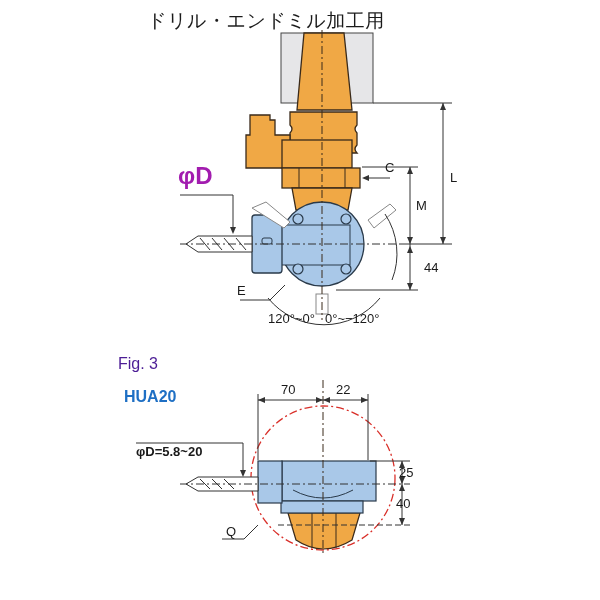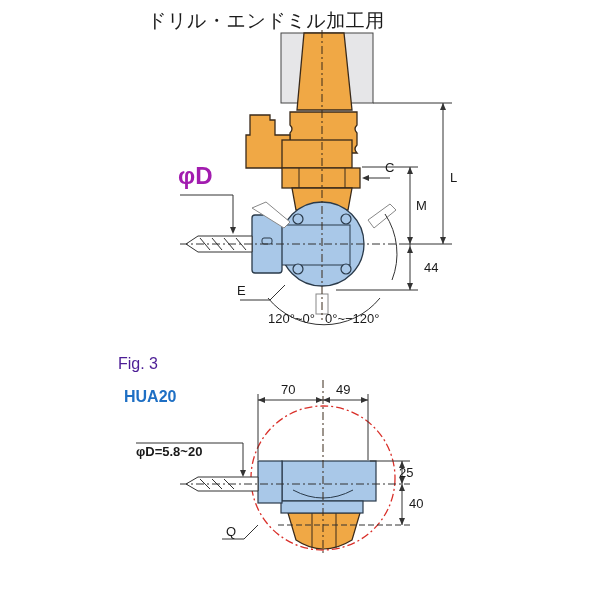--- a/index.html
+++ b/index.html
@@ -138,16 +138,16 @@
 <div class="lbl" style="left:416px;top:198px;">M</div>
 <div class="lbl" style="left:424px;top:260px;">44</div>
 <div class="lbl" style="left:237px;top:283px;">E</div>
 <div class="lbl" style="left:268px;top:311px;">120°~0°</div>
 <div class="lbl" style="left:325px;top:311px;">0°~−120°</div>
 
 <div class="fig">Fig. 3</div>
 <div class="model">HUA20</div>
 <div class="range">φD=5.8~20</div>
 <div class="lbl" style="left:281px;top:382px;">70</div>
-<div class="lbl" style="left:336px;top:382px;">49</div>
+<div class="lbl" style="left:336px;top:382px;">22</div>
 <div class="lbl" style="left:399px;top:465px;">25</div>
-<div class="lbl" style="left:409px;top:496px;">40</div>
+<div class="lbl" style="left:396px;top:496px;">40</div>
 <div class="lbl" style="left:226px;top:524px;">Q</div>
 
 </body></html>

